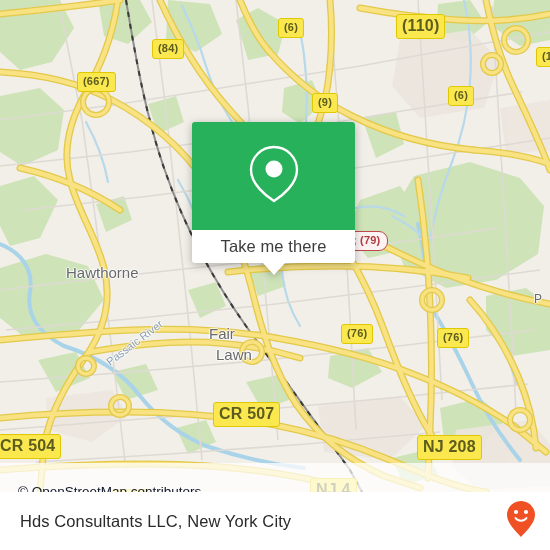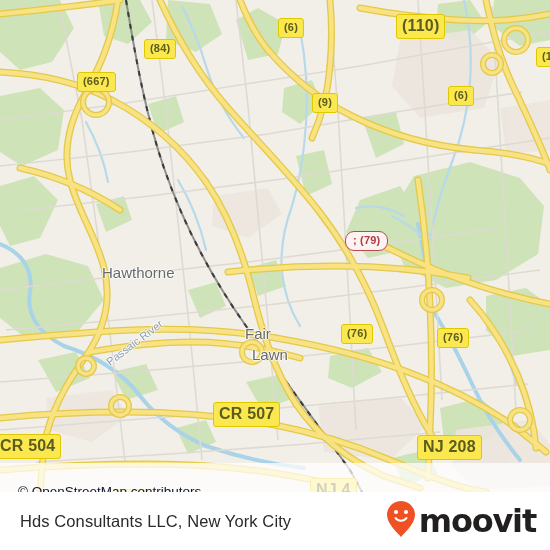--- a/index.html
+++ b/index.html
@@ -62,21 +62,20 @@
   
   .place {
     position: absolute;
     color: #67696b;
     font-size: 15px;
     font-family: "Liberation Sans", sans-serif;
     white-space: nowrap;
     text-shadow:
       1px 0 1px rgba(255,255,255,.9), -1px 0 1px rgba(255,255,255,.9),
       0 1px 1px rgba(255,255,255,.9), 0 -1px 1px rgba(255,255,255,.9);
-    margin-left: 36px;
   }
   .place.small { font-size: 12px; }
   .river-label {
     position: absolute;
     color: #8a9fb4;
     font-size: 11px;
     font-family: "Liberation Sans", sans-serif;
     white-space: nowrap;
     transform: rotate(-37deg);
     transform-origin: 0 0;
@@ -359,49 +358,63 @@
 
     <div class="place" style="left:66px; top:264px;">Hawthorne</div>
     <div class="place" style="left:209px; top:325px;">Fair</div>
     <div class="place" style="left:216px; top:346px;">Lawn</div>
     <div class="place small" style="left:534px; top:292px;">P</div>
 
     <div class="river-label" style="left:104px; top:358px;">Passaic River</div>
 
     <div class="shield" style="left:278px; top:18px;">(6)</div>
     <div class="shield wide" style="left:396px; top:14px;">(110)</div>
-    <div class="shield" style="left:144px; top:39px;">(84)</div>
+    <div class="shield" style="left:152px; top:39px;">(84)</div>
     <div class="shield" style="left:33px; top:72px;margin-left:44px;">(667)</div>
     <div class="shield" style="left:312px; top:93px;">(9)</div>
     <div class="shield" style="left:448px; top:86px;">(6)</div>
     <div class="shield" style="left:536px; top:47px;">(1</div>
     <div class="shield red" style="left:345px; top:231px;">; (79)</div>
     <div class="shield" style="left:341px; top:324px;">(76)</div>
     <div class="shield" style="left:437px; top:328px;">(76)</div>
     <div class="shield wide" style="left:213px; top:402px;">CR 507</div>
     <div class="shield wide" style="left:-6px; top:434px;">CR 504</div>
     <div class="shield" style="left:112px; top:489px;">(651)</div>
     <div class="shield wide" style="left:417px; top:435px;">NJ 208</div>
     <div class="shield wide" style="left:310px; top:478px;">NJ 4</div>
   </div>
 
+  <div id="callout">
+    <div class="callout-top">
+      <span>
+        <svg width="56" height="62" viewBox="0 0 56 62" fill="none" xmlns="http://www.w3.org/2000/svg">
+          <path d="M28 4 C 15.3 4, 5 14.3, 5 27 C 5 41, 20 53, 28 58
+                   C 36 53, 51 41, 51 27 C 51 14.3, 40.7 4, 28 4 Z" stroke="#ffffff" stroke-width="2.4" fill="none"></path>
+          <circle cx="28" cy="26" r="8.5" fill="#ffffff"></circle>
+        </svg>
+      </span>
+    </div>
+    <div class="callout-bottom">
+      <span class="callout-label">Take me there</span>
+      <span class="callout-tip"></span>
+    </div>
+  </div>
 
   <div id="attribution">
     <span class="attr-text">© OpenStreetMap contributors</span>
   </div>
 </div>
 
 <div id="footer">
   <span class="footer-title">Hds Consultants LLC, New York City</span>
 
   <span class="brand">
     <span>
       <svg width="30" height="38" viewBox="0 0 30 38" xmlns="http://www.w3.org/2000/svg">
         <path d="M15 1 C 7.3 1, 1 7.3, 1 15 C 1 24, 12 33, 15 37
                  C 18 33, 29 24, 29 15 C 29 7.3, 22.7 1, 15 1 Z" fill="#ef5124"></path>
         <circle cx="10" cy="12" r="2.1" fill="#ffffff"></circle>
         <circle cx="20" cy="12" r="2.1" fill="#ffffff"></circle>
         <path d="M9.5 18 C 11.5 21.5, 18.5 21.5, 20.5 18" stroke="#ffffff" stroke-width="2" fill="none" stroke-linecap="round"></path>
       </svg>
     </span>
-    <span class="brand-word">moovit</span>
   </span>
 </div>
 
 </body></html>

